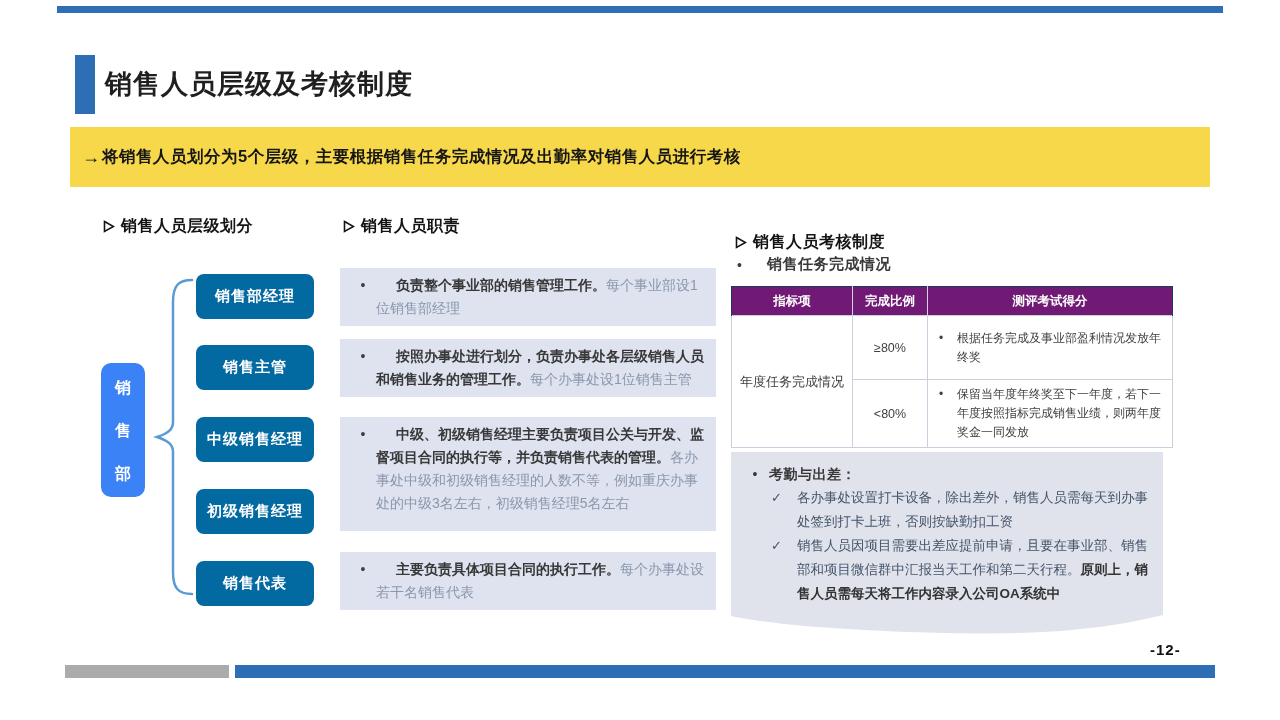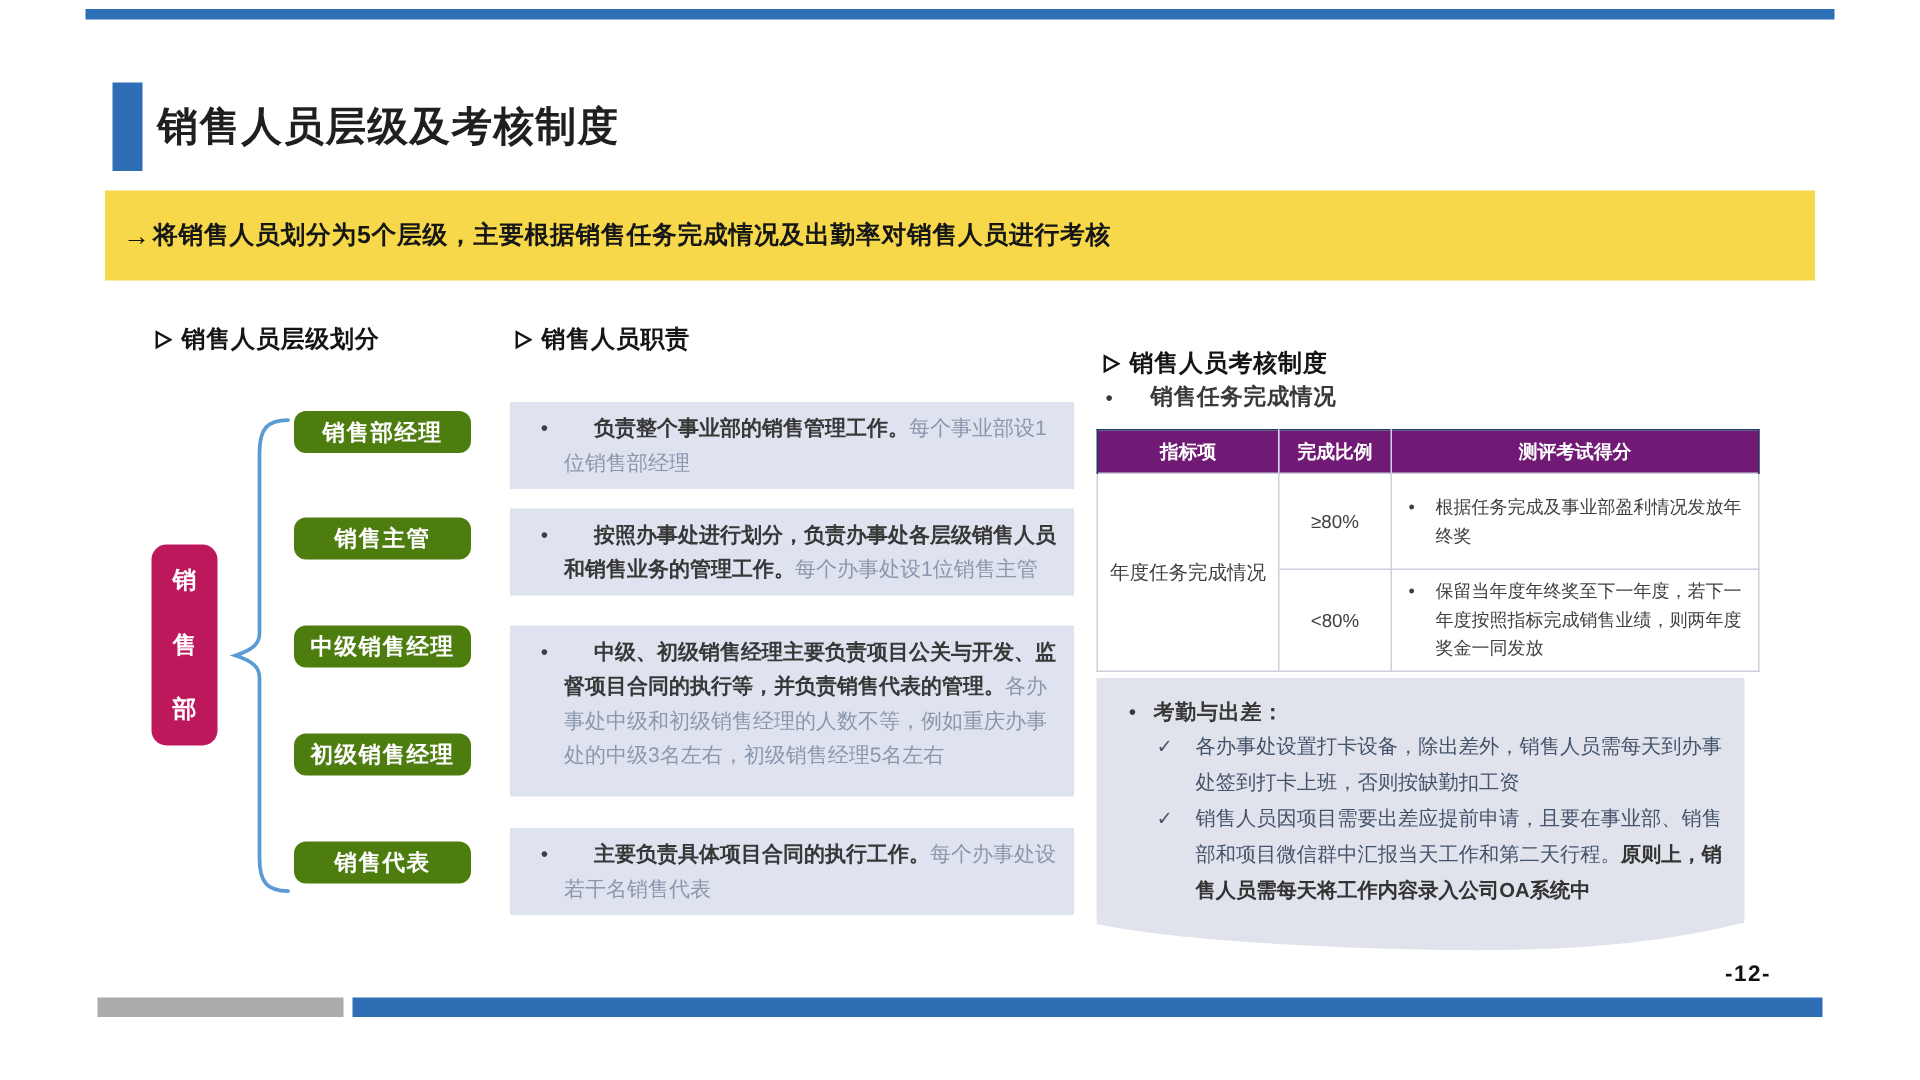--- a/index.html
+++ b/index.html
@@ -25,25 +25,25 @@
   .banner .banner-text{font-weight:bold;font-size:16.5px;color:#161616;letter-spacing:0.5px;}
 
   
   .sec-head{display:flex;align-items:center;font-size:16px;font-weight:bold;color:#141414;letter-spacing:0.5px;}
   .sec-head svg{margin-right:6px;flex:0 0 auto;}
   .sec-head.h-left{left:103px;top:216px;}
   .sec-head.h-mid{left:343px;top:216px;}
   .sec-head.h-right{left:735px;top:232px;}
 
   
-  .dept-node{left:101px;top:363px;width:44px;height:134px;background:#be185d;border-radius:10px;
+  .dept-node{left:101px;top:363px;width:44px;height:134px;background:#3b82f6;border-radius:10px;
     display:flex;align-items:center;justify-content:center;}
   .dept-text{width:17px;line-height:43px;font-size:16px;font-weight:bold;color:#ffffff;text-align:center;word-break:break-all;}
   .brace{left:148px;top:276px;}
-  .level-box{left:196px;width:118px;height:28px;background:#4d7c0f;border-radius:8px;
+  .level-box{left:196px;width:118px;height:45px;background:#0369a1;border-radius:8px;
     display:flex;align-items:center;justify-content:center;color:#ffffff;font-weight:bold;font-size:15px;letter-spacing:1px;}
   .lv0{top:274px;} .lv1{top:345px;} .lv2{top:417px;} .lv3{top:489px;} .lv4{top:561px;}
 
   
   .duty-box{left:340px;width:376px;background:#DEE3EF;box-sizing:border-box;
     padding:6px 10px 6px 10px;display:flex;overflow:hidden;}
   .d0{top:268px;height:58px;} .d1{top:339px;height:58px;} .d2{top:417px;height:114px;} .d3{top:552px;height:58px;}
   .duty-bullet{flex:0 0 26px;color:#3f3f3f;font-size:14px;line-height:23px;text-align:center;}
   .duty-text{flex:1;font-size:14px;line-height:23px;}
   .duty-text .b{font-weight:bold;color:#383838;margin-left:20px;}

